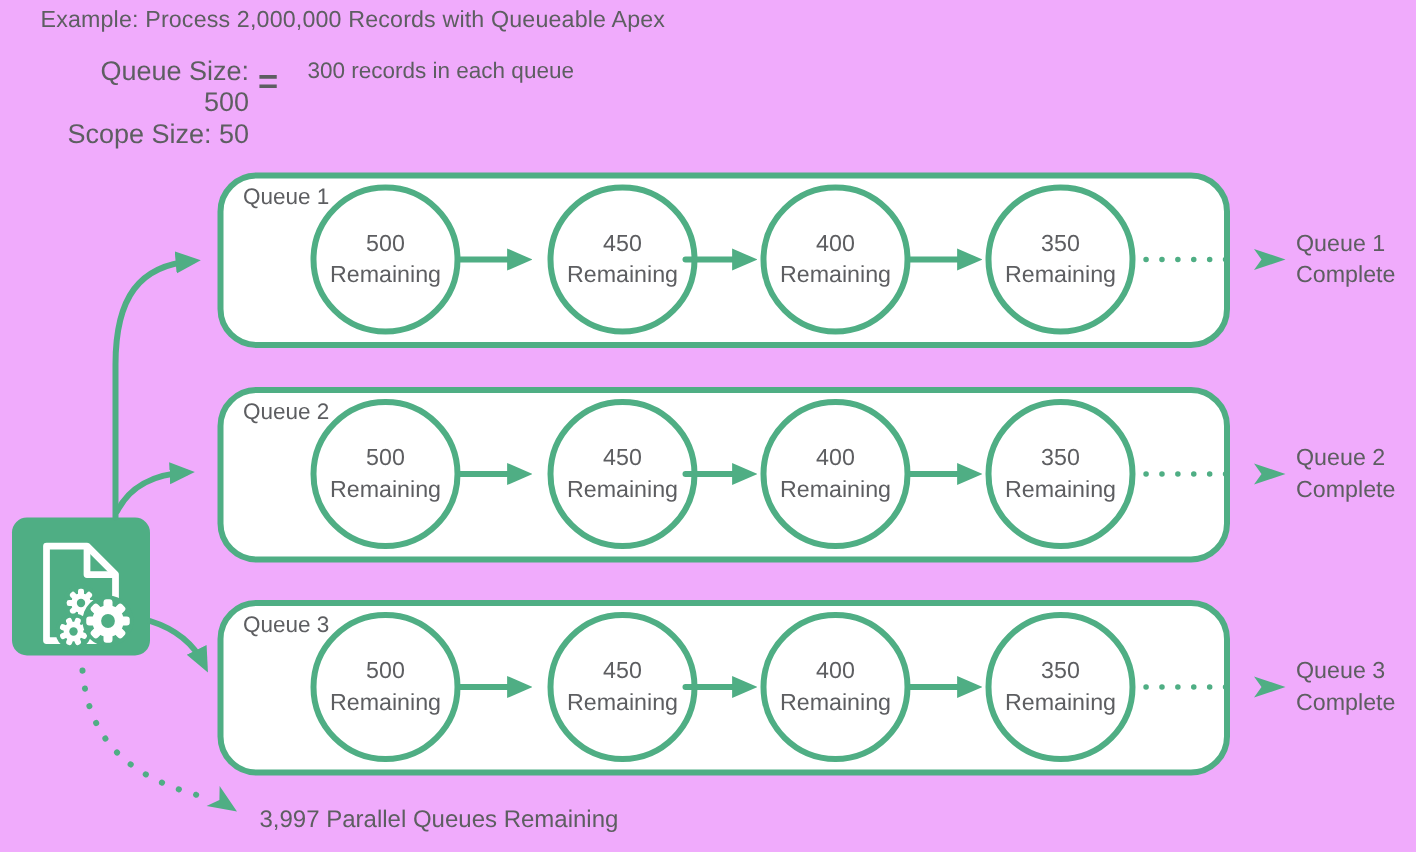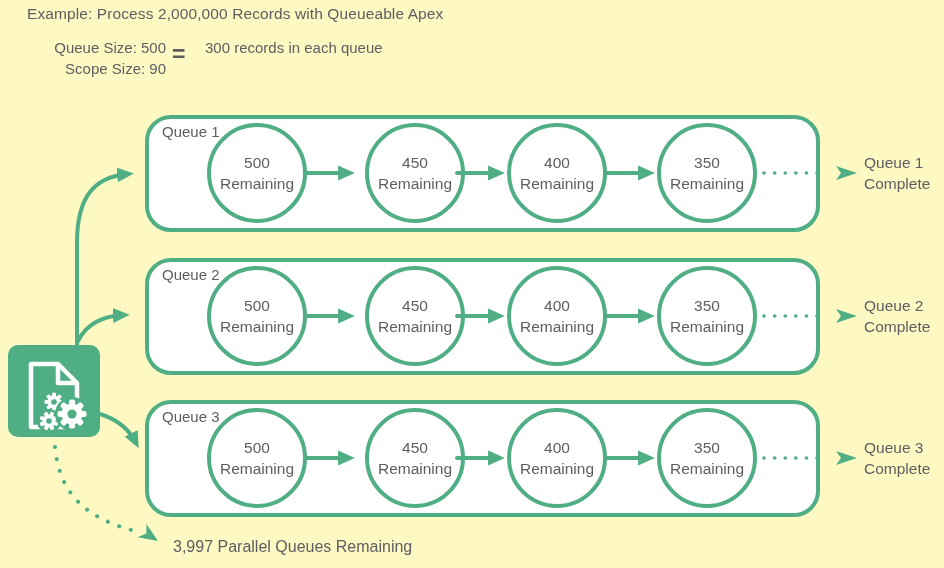--- a/index.html
+++ b/index.html
@@ -1,21 +1,21 @@
 <!DOCTYPE html>
 <html><head>
 <meta charset="utf-8">
 <style>
   html,body{margin:0;padding:0;background:#ffffff;}
   .canvas{
-    position:relative;width:944px;height:568px;background:#fef9c3;overflow:hidden;
+    position:relative;width:944px;height:568px;background:#f0abfc;overflow:hidden;
     font-family:"Liberation Sans","DejaVu Sans",sans-serif;color:#5d5e61;
   }
   .title{position:absolute;left:27px;top:5px;font-size:15.5px;letter-spacing:.1px;}
-  .legend-left{position:absolute;left:40px;top:37px;width:126px;text-align:right;font-size:15px;line-height:21px;}
+  .legend-left{position:absolute;left:40px;top:37px;width:126px;text-align:right;font-size:18px;line-height:21px;}
   .legend-eq{position:absolute;left:172px;top:41px;font-size:23px;font-weight:bold;color:#5d5e61;}
   .legend-right{position:absolute;left:205px;top:37px;font-size:15px;line-height:21px;}
   .queue-box{
     position:absolute;left:145px;width:675px;height:117px;box-sizing:border-box;
     border:4px solid #4fae84;border-radius:26px;background:#ffffff;
   }
   .queue-label{position:absolute;left:13px;top:4px;font-size:15px;}
   .circle{
     position:absolute;top:4px;width:100px;height:100px;box-sizing:border-box;
     border:4px solid #4fae84;border-radius:50%;background:#fff;
@@ -33,21 +33,21 @@
 </style>
 </head>
 <body>
 
 <div class="canvas">
 
   <div class="title">Example: Process 2,000,000 Records with Queueable Apex</div>
 
   <div class="legend-left">
     <div>Queue Size: 500</div>
-    <div>Scope Size: 90</div>
+    <div>Scope Size: 50</div>
   </div>
   <div class="legend-eq">=</div>
   <div class="legend-right">
     <div>300 records in each queue</div>
   </div>
 
   <div class="queue-box" style="top:115px">
     <div class="queue-label">Queue 1</div>
     <div class="circle c1">
       <div>500</div>

